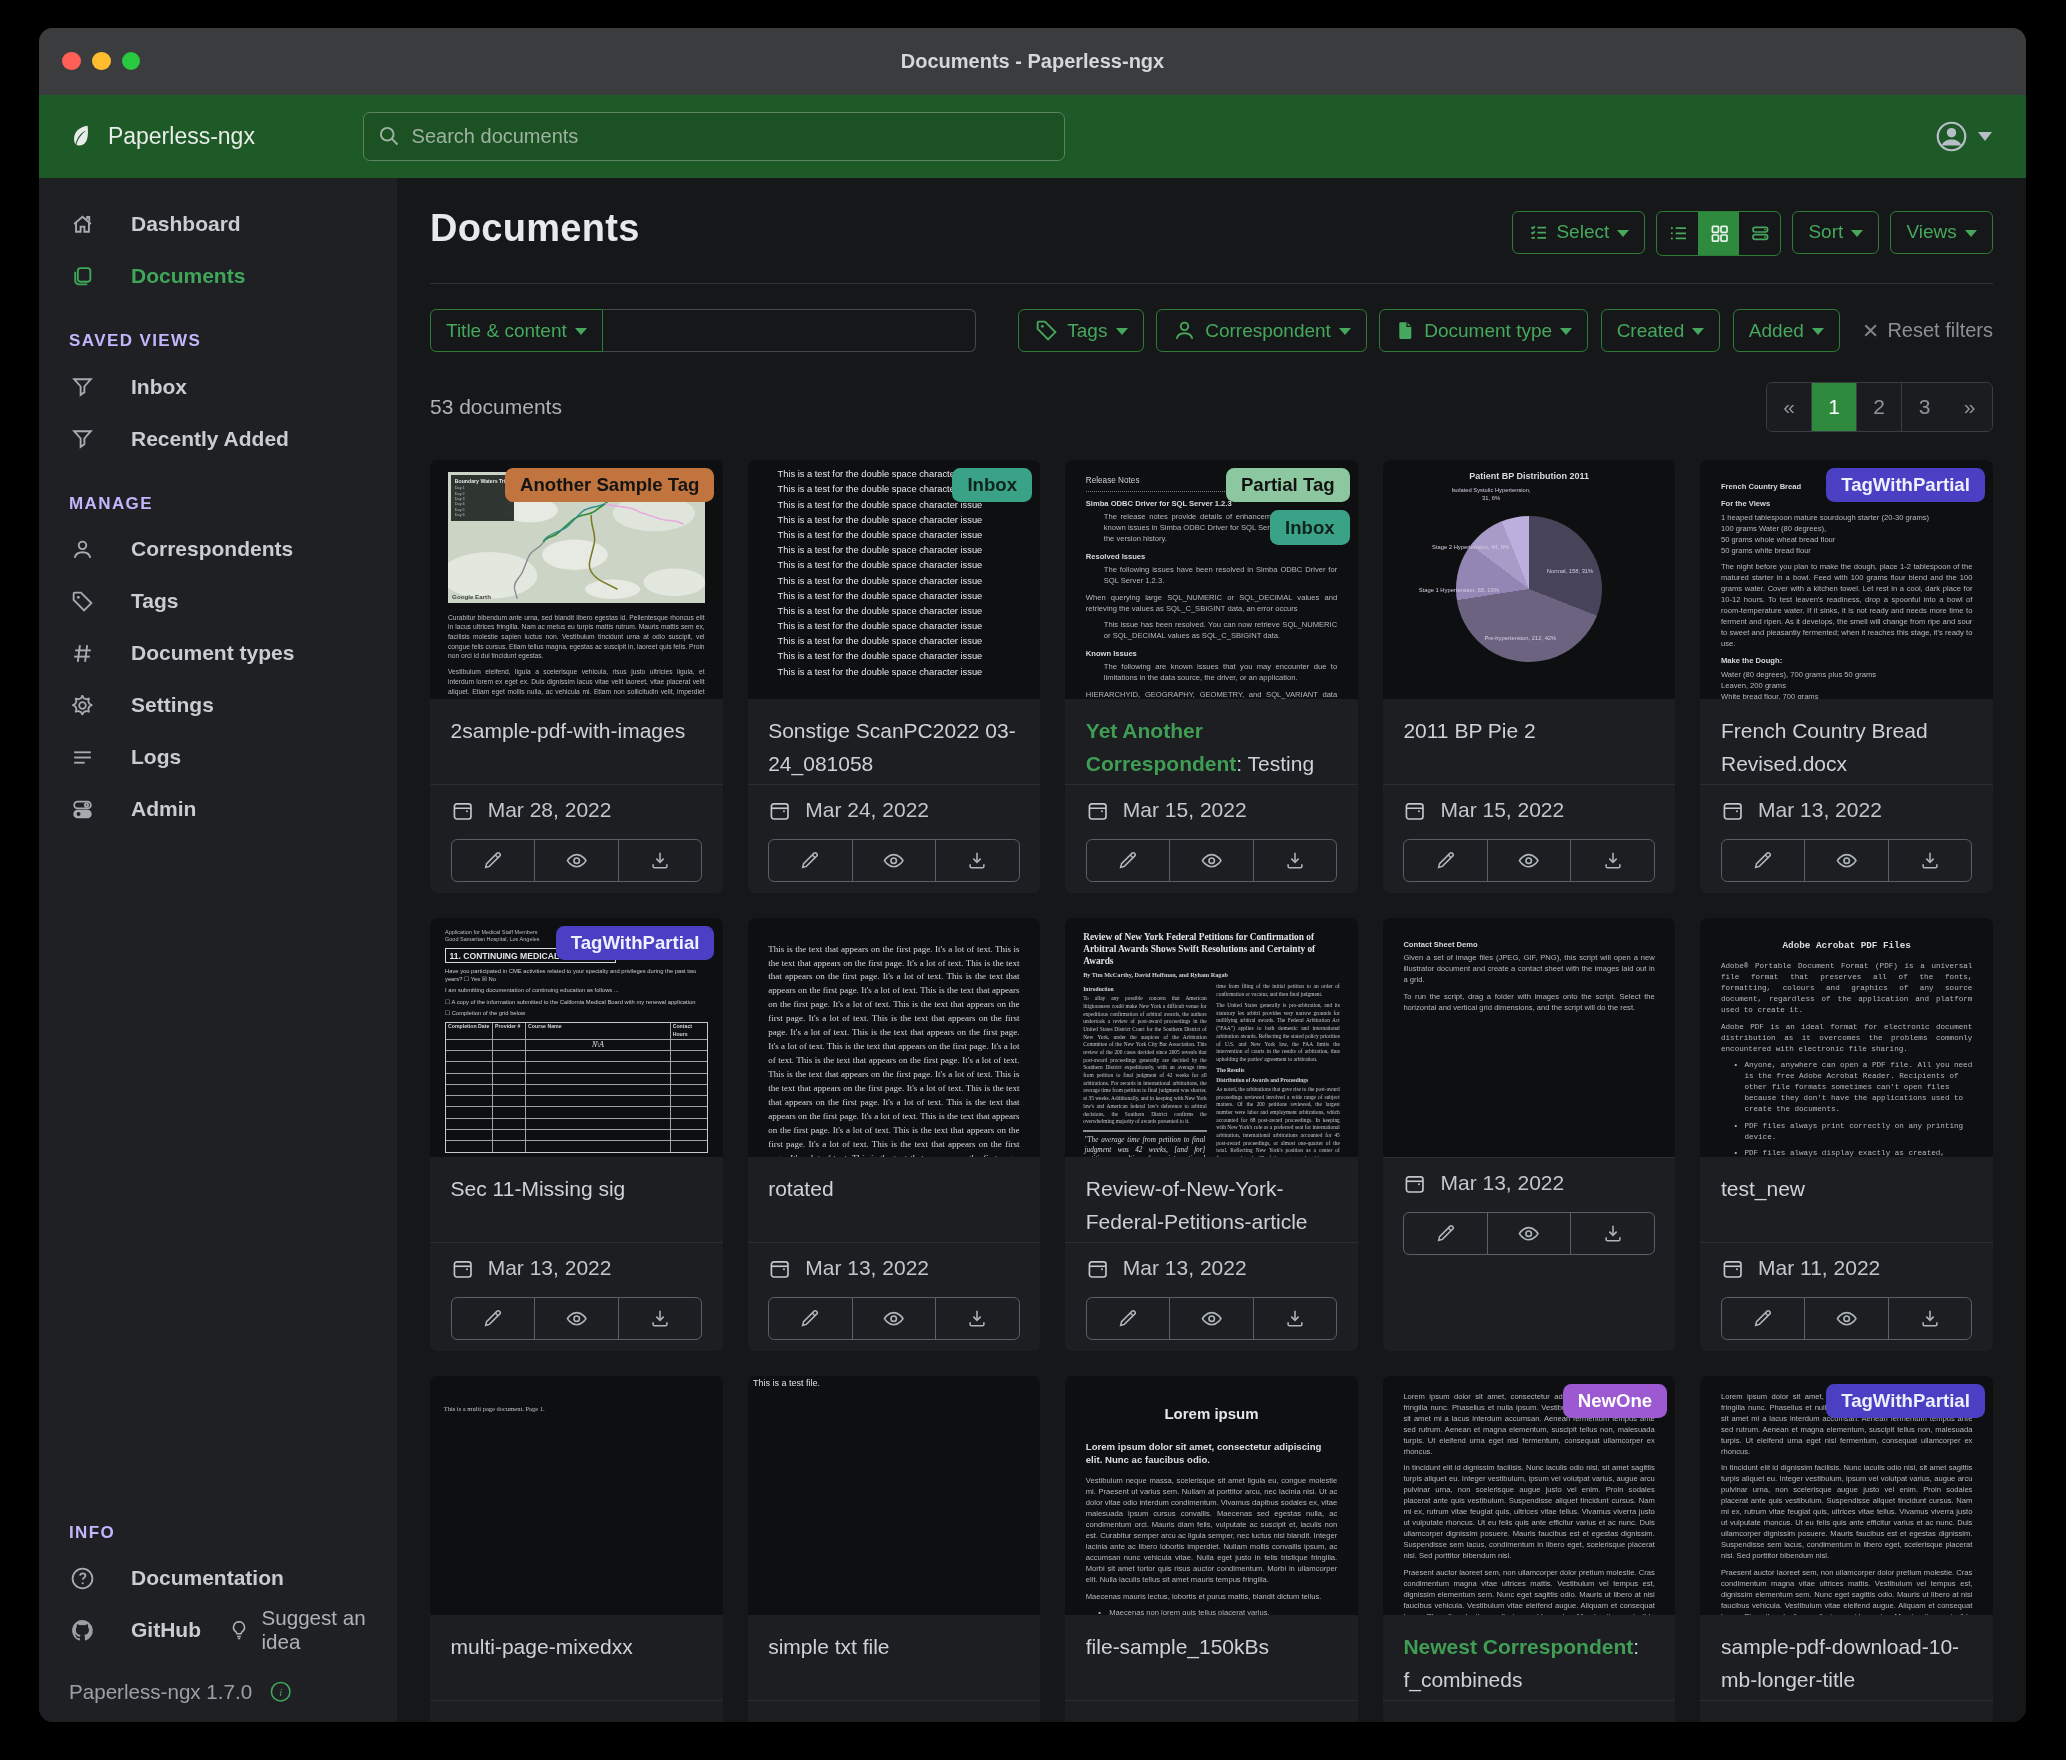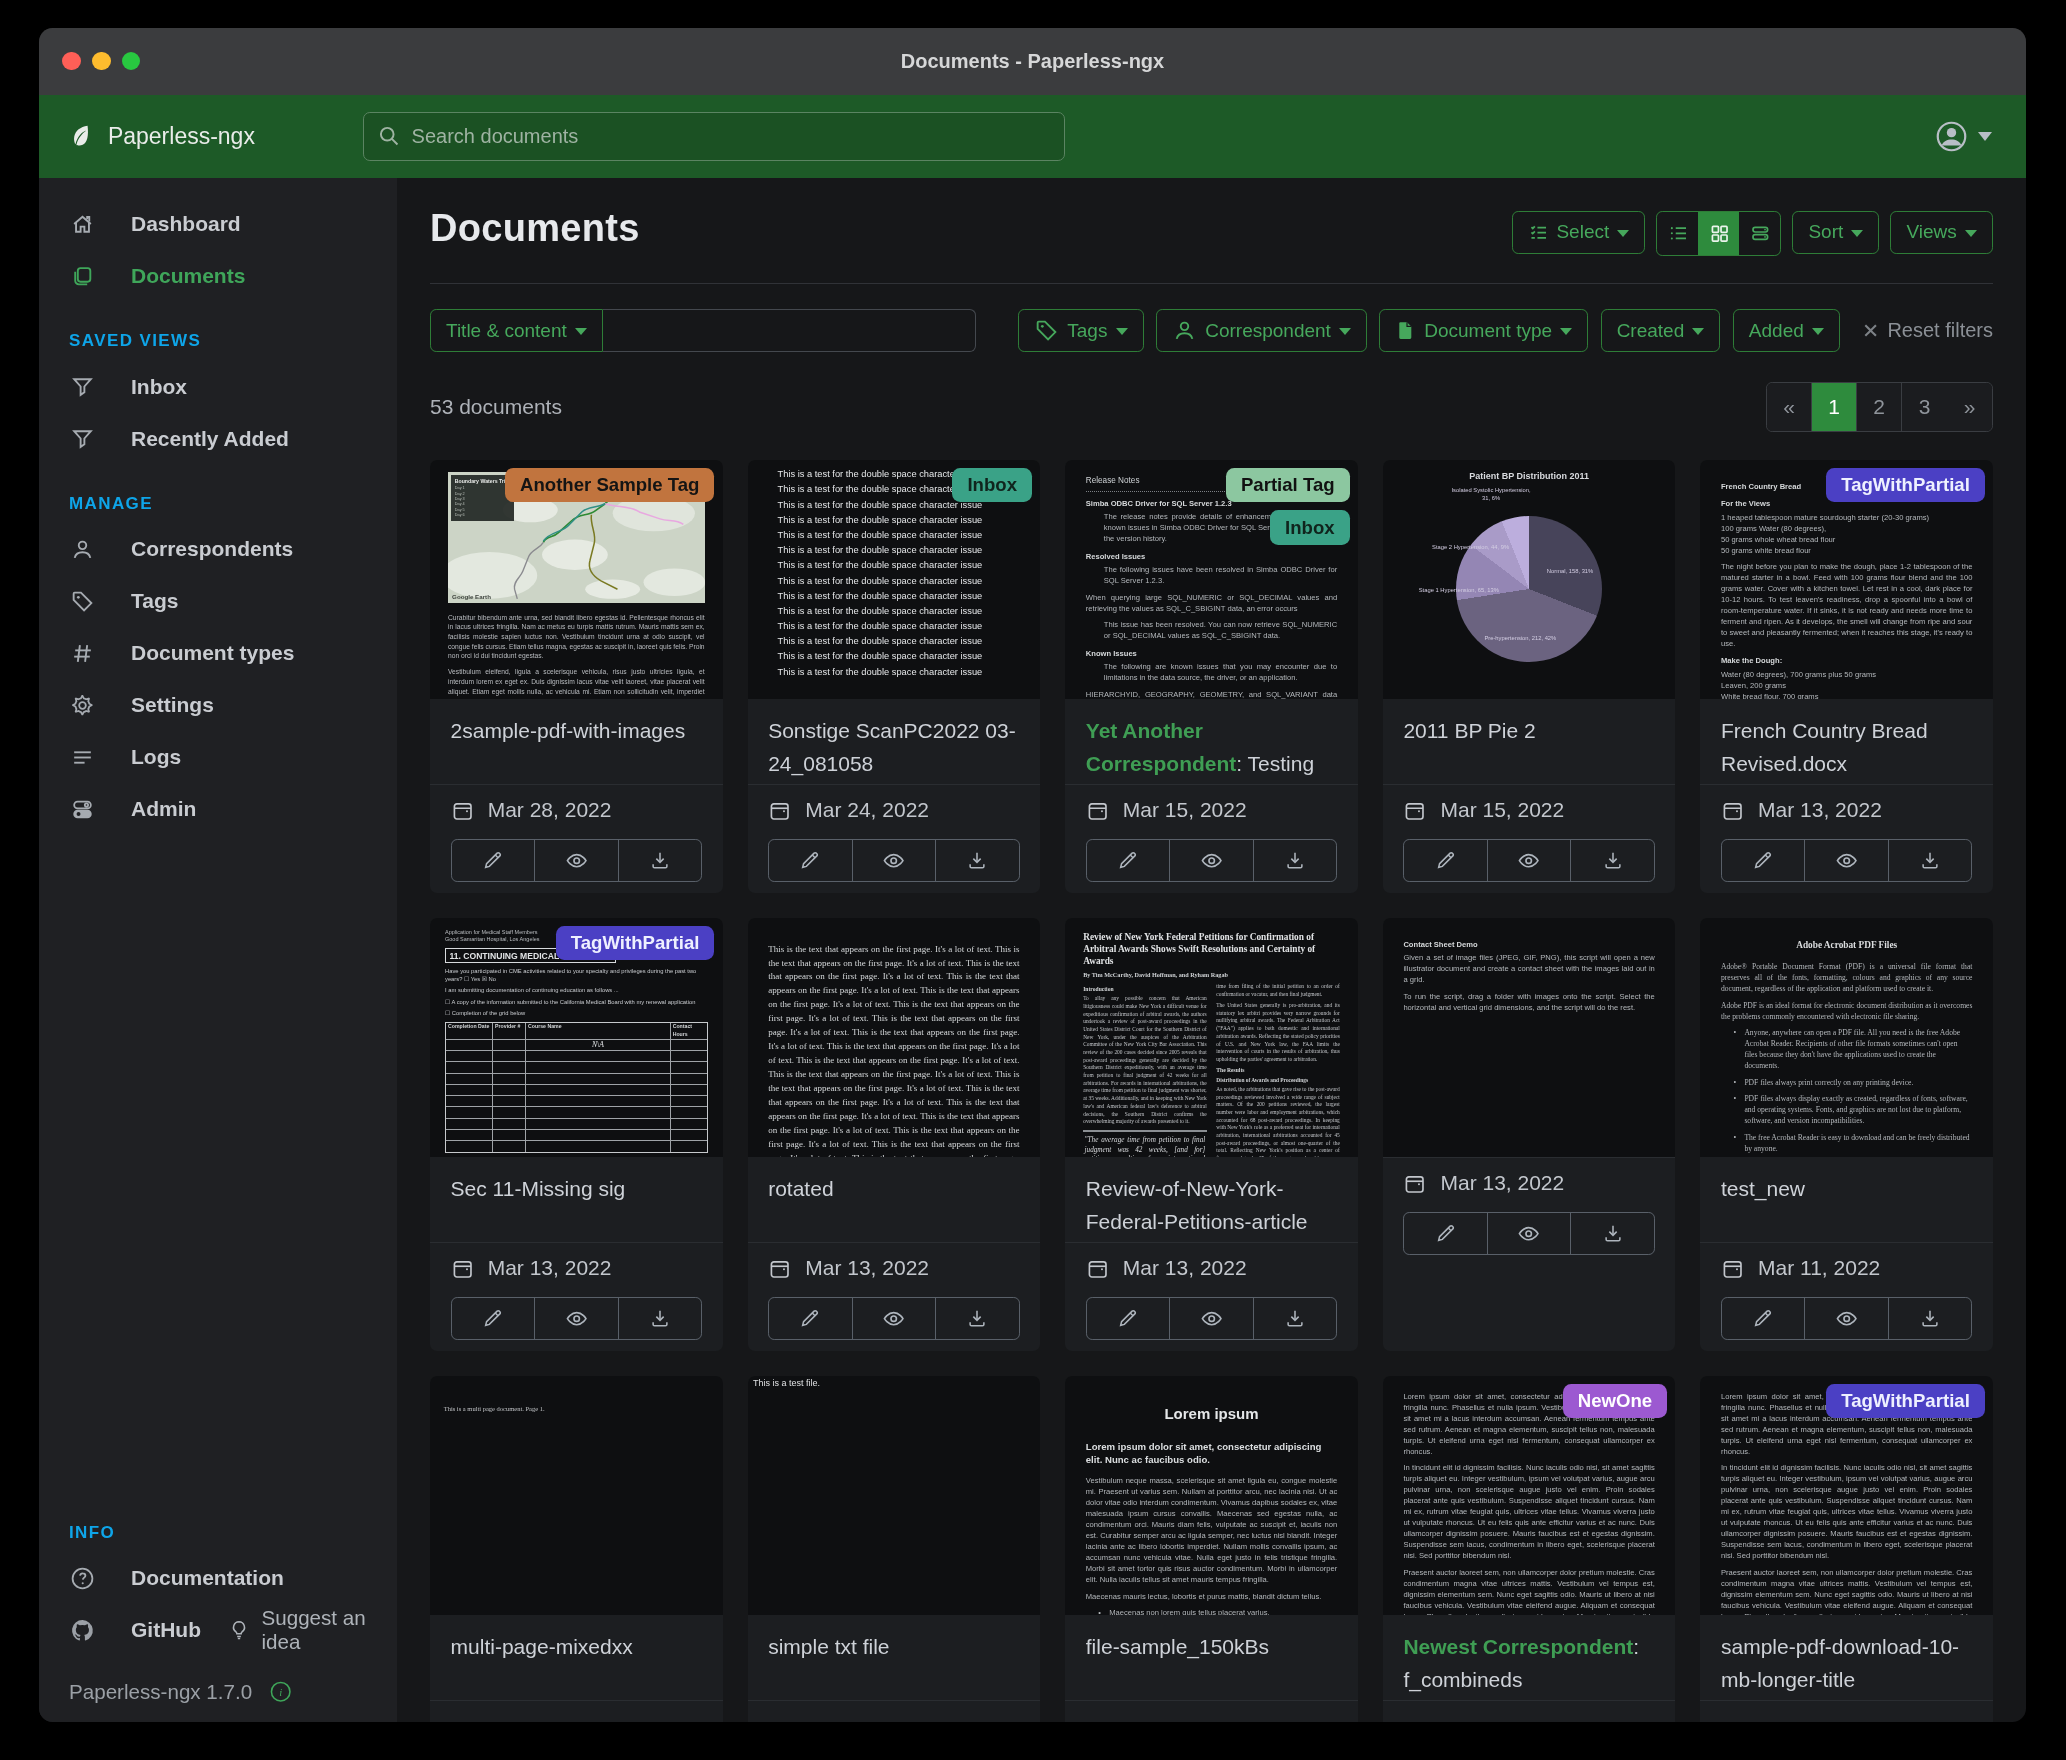--- a/index.html
+++ b/index.html
@@ -28,21 +28,21 @@
   .searchbox input::placeholder{color:#9fb3a3}
   .useritem{position:absolute;right:34px;display:flex;align-items:center;gap:9.6px;color:#b8bec6}
   .caret{width:0;height:0;border-left:7.6px solid transparent;border-right:7.6px solid transparent;border-top:9px solid currentColor}
   
   .content{display:flex;height:1544px}
   .sidebar{width:358px;background:var(--sidebar-bg);padding-top:20.6px;position:relative;flex-shrink:0}
   .nav-item{display:flex;align-items:center;gap:36px;height:52px;padding-left:30px;color:var(--txt);
     font-size:21px;font-weight:600;cursor:pointer}
   .nav-item .ic{width:26px;display:flex;justify-content:center;color:#a6abb1}
   .nav-item.active{color:var(--accent)} .nav-item.active .ic{color:var(--accent)}
-  .sec-label{padding:29px 0 9.6px 30px;font-size:17px;font-weight:bold;letter-spacing:1.4px;color:#0ea5e9}
+  .sec-label{padding:29px 0 9.6px 30px;font-size:17px;font-weight:bold;letter-spacing:1.4px;color:#c4b5fd}
   .side-info{position:absolute;left:0;right:0;bottom:18px}
   .info-row2{display:flex;align-items:center}
   .info-row2 .nav-item{flex-shrink:0}
   .suggest{display:flex;align-items:center;gap:11px;color:#aeb3b9;font-size:20.6px;font-weight:500;margin-left:27.5px;cursor:pointer}
   .version-row{display:flex;align-items:center;gap:16.5px;padding:23.4px 0 0 30px;color:#9ba0a6;font-size:20.6px}
   
   .main{flex:1;padding:0 33px;overflow:hidden}
   .page-head{display:flex;align-items:flex-start;justify-content:space-between;margin-top:29px}
   h1{font-size:38px;font-weight:600;color:#e7e9ec;letter-spacing:0.3px}
   .toolbar{display:flex;gap:11px;margin-top:4.1px}
@@ -84,21 +84,21 @@
   .actions{display:flex;margin-top:16.5px;border:1.4px solid #596069;border-radius:6.2px;overflow:hidden}
   .act{flex:1;height:41px;display:flex;align-items:center;justify-content:center;background:transparent;
     border:none;border-right:1.4px solid #596069;color:#aeb5bd;cursor:pointer}
   .act:last-child{border-right:none}
   
   .t-lines{padding:9.6px 6.9px 0 30px}
   .t-lines div{font-size:9.3px;color:#e6e8ea;margin-bottom:5.2px;white-space:nowrap}
   .t-rep{padding:25px 20.6px;font-family:"Liberation Serif",serif;font-size:9px;line-height:1.55;
     color:#d5d8da;text-align:justify}
   .t-doc{padding:15px 20.6px;font-size:7.6px;line-height:1.45;color:#b4b8bc;text-align:justify}
-  .t-doc.serif{font-family:Liberation Serif, serif}
+  .t-doc.serif{font-family:Liberation Mono, monospace}
   .t-doc .t{text-align:center;font-weight:bold;color:#dcdee0;font-size:9.3px;margin:6.9px 0 8.2px}
   .t-doc .bigt{text-align:center;font-weight:bold;color:#e4e6e8;font-size:15px;margin:12.4px 0 16.5px}
   .t-doc .bigh{font-weight:bold;color:#dcdfe1;font-size:9.6px;text-align:left;margin:0 0 8.2px;line-height:1.35}
   .t-doc .h{font-weight:bold;color:#d6d9db;text-align:left;margin:6.2px 0 2.7px}
   .t-doc .rn{color:#cfd3d6;font-size:8.2px;text-align:left;margin-bottom:5.5px;border-bottom:0.7px dotted #7c8085;padding-bottom:4.1px}
   .t-doc .p{margin-bottom:5.5px}
   .t-doc .pre{white-space:pre-line;text-align:left;margin-bottom:5.5px}
   .t-doc .pi{margin:0 0 5.5px 18px}
   .t-doc .li{margin:0 0 5.5px 23.4px;position:relative;text-align:left}
   .t-doc .li::before{content:"•";position:absolute;left:-11px}

